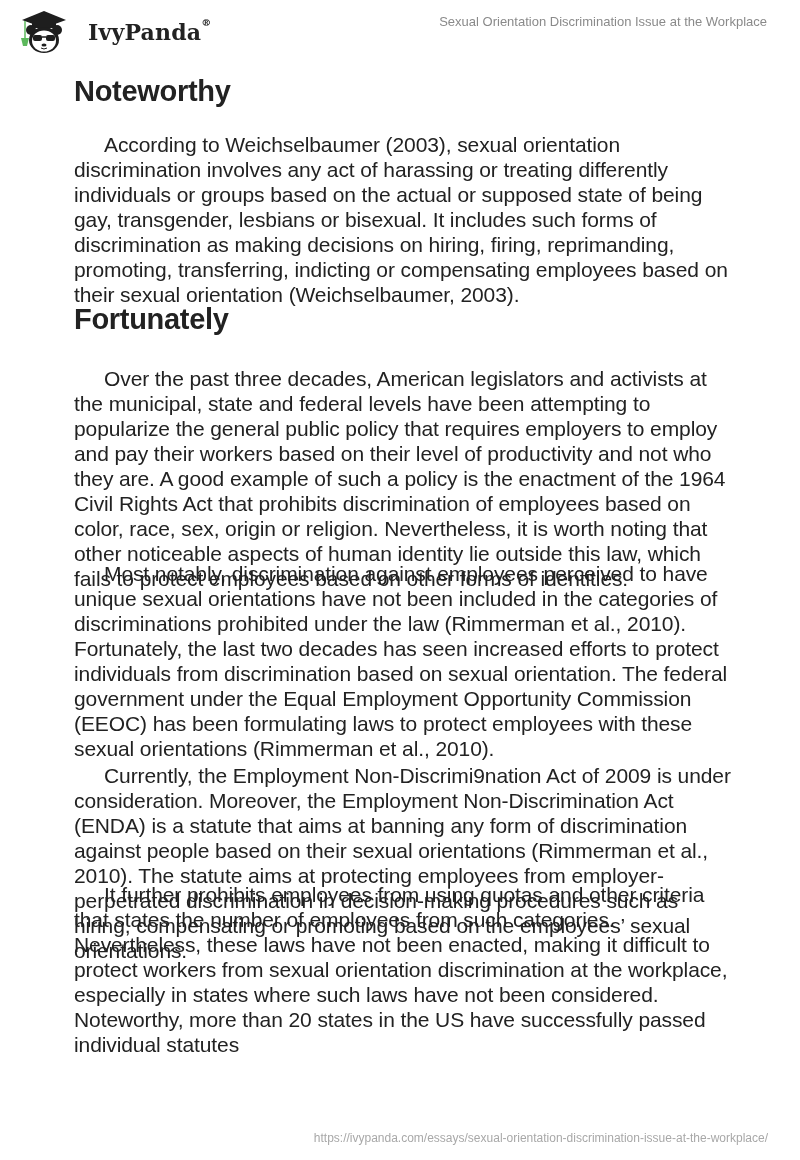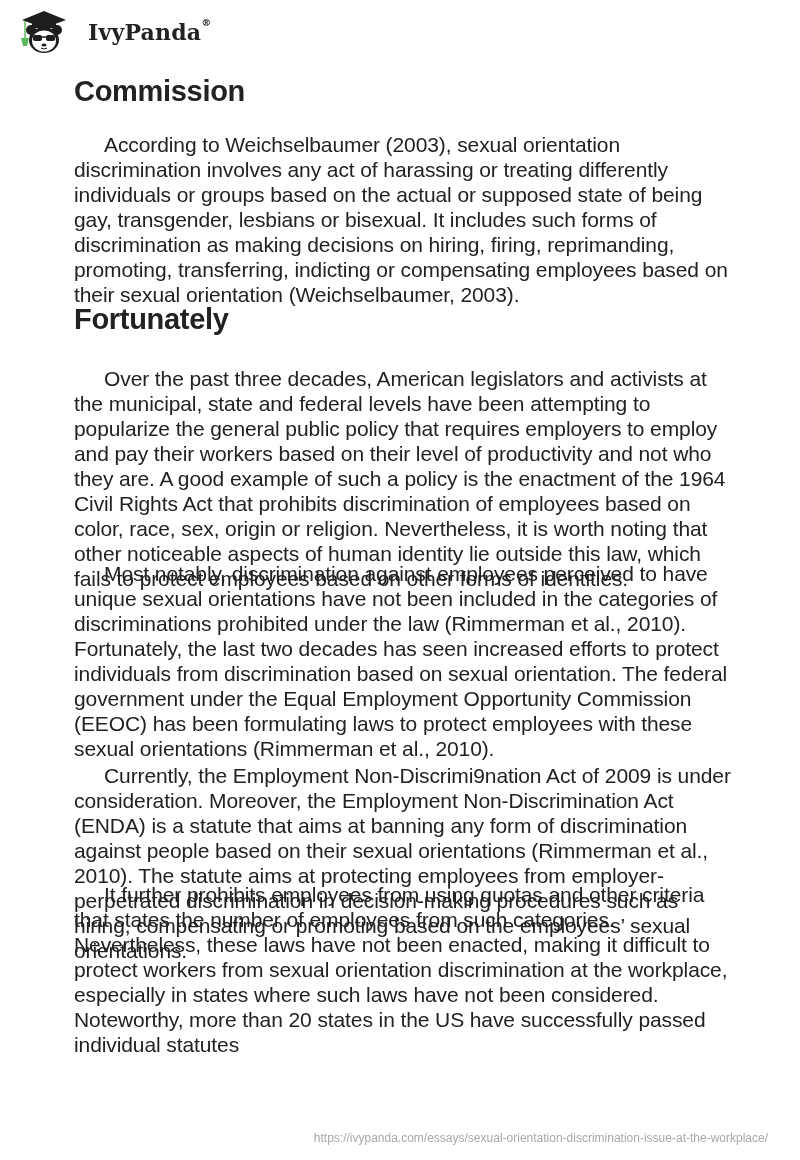--- a/index.html
+++ b/index.html
@@ -43,24 +43,25 @@
 
       <rect x="19" y="27" width="9" height="6" rx="2" fill="#1e1e1e"></rect>
       <rect x="32" y="27" width="9" height="6" rx="2" fill="#1e1e1e"></rect>
       <line x1="28" y1="29" x2="32" y2="29" stroke="#1e1e1e" stroke-width="1.5"></line>
 
       <ellipse cx="30" cy="37" rx="2.5" ry="1.6" fill="#1e1e1e"></ellipse>
       <path d="M27,40 Q30,42 33,40" stroke="#1e1e1e" stroke-width="1" fill="none"></path>
     </svg>
     <span class="logo-text"><span>IvyPanda</span><sup>®</sup></span>
   </div>
+  <div class="doc-title">Sexual Orientation Discrimination Issue at the Workplace</div>
 </div>
 
 <div class="content">
-  <h2 class="h-def">Commission</h2>
+  <h2 class="h-def">Noteworthy</h2>
   <p class="p-def">According to Weichselbaumer (2003), sexual orientation discrimination involves any act of harassing or treating differently individuals or groups based on the actual or supposed state of being gay, transgender, lesbians or bisexual. It includes such forms of discrimination as making decisions on hiring, firing, reprimanding, promoting, transferring, indicting or compensating employees based on their sexual orientation (Weichselbaumer, 2003).</p>
 
   <h2 class="h-bg">Fortunately</h2>
   <p class="p1">Over the past three decades, American legislators and activists at the municipal, state and federal levels have been attempting to popularize the general public policy that requires employers to employ and pay their workers based on their level of productivity and not who they are. A good example of such a policy is the enactment of the 1964 Civil Rights Act that prohibits discrimination of employees based on color, race, sex, origin or religion. Nevertheless, it is worth noting that other noticeable aspects of human identity lie outside this law, which fails to protect employees based on other forms of identities.</p>
   <p class="p2">Most notably, discrimination against employees perceived to have unique sexual orientations have not been included in the categories of discriminations prohibited under the law (Rimmerman et al., 2010). Fortunately, the last two decades has seen increased efforts to protect individuals from discrimination based on sexual orientation. The federal government under the Equal Employment Opportunity Commission (EEOC) has been formulating laws to protect employees with these sexual orientations (Rimmerman et al., 2010).</p>
   <p class="p3">Currently, the Employment Non-Discrimi9nation Act of 2009 is under consideration. Moreover, the Employment Non-Discrimination Act (ENDA) is a statute that aims at banning any form of discrimination against people based on their sexual orientations (Rimmerman et al., 2010). The statute aims at protecting employees from employer-perpetrated discrimination in decision-making procedures such as hiring, compensating or promoting based on the employees’ sexual orientations.</p>
   <p class="p4">It further prohibits employees from using quotas and other criteria that states the number of employees from such categories. Nevertheless, these laws have not been enacted, making it difficult to protect workers from sexual orientation discrimination at the workplace, especially in states where such laws have not been considered. Noteworthy, more than 20 states in the US have successfully passed individual statutes</p>
 </div>
 
 <div class="footer-url">https://ivypanda.com/essays/sexual-orientation-discrimination-issue-at-the-workplace/</div>

